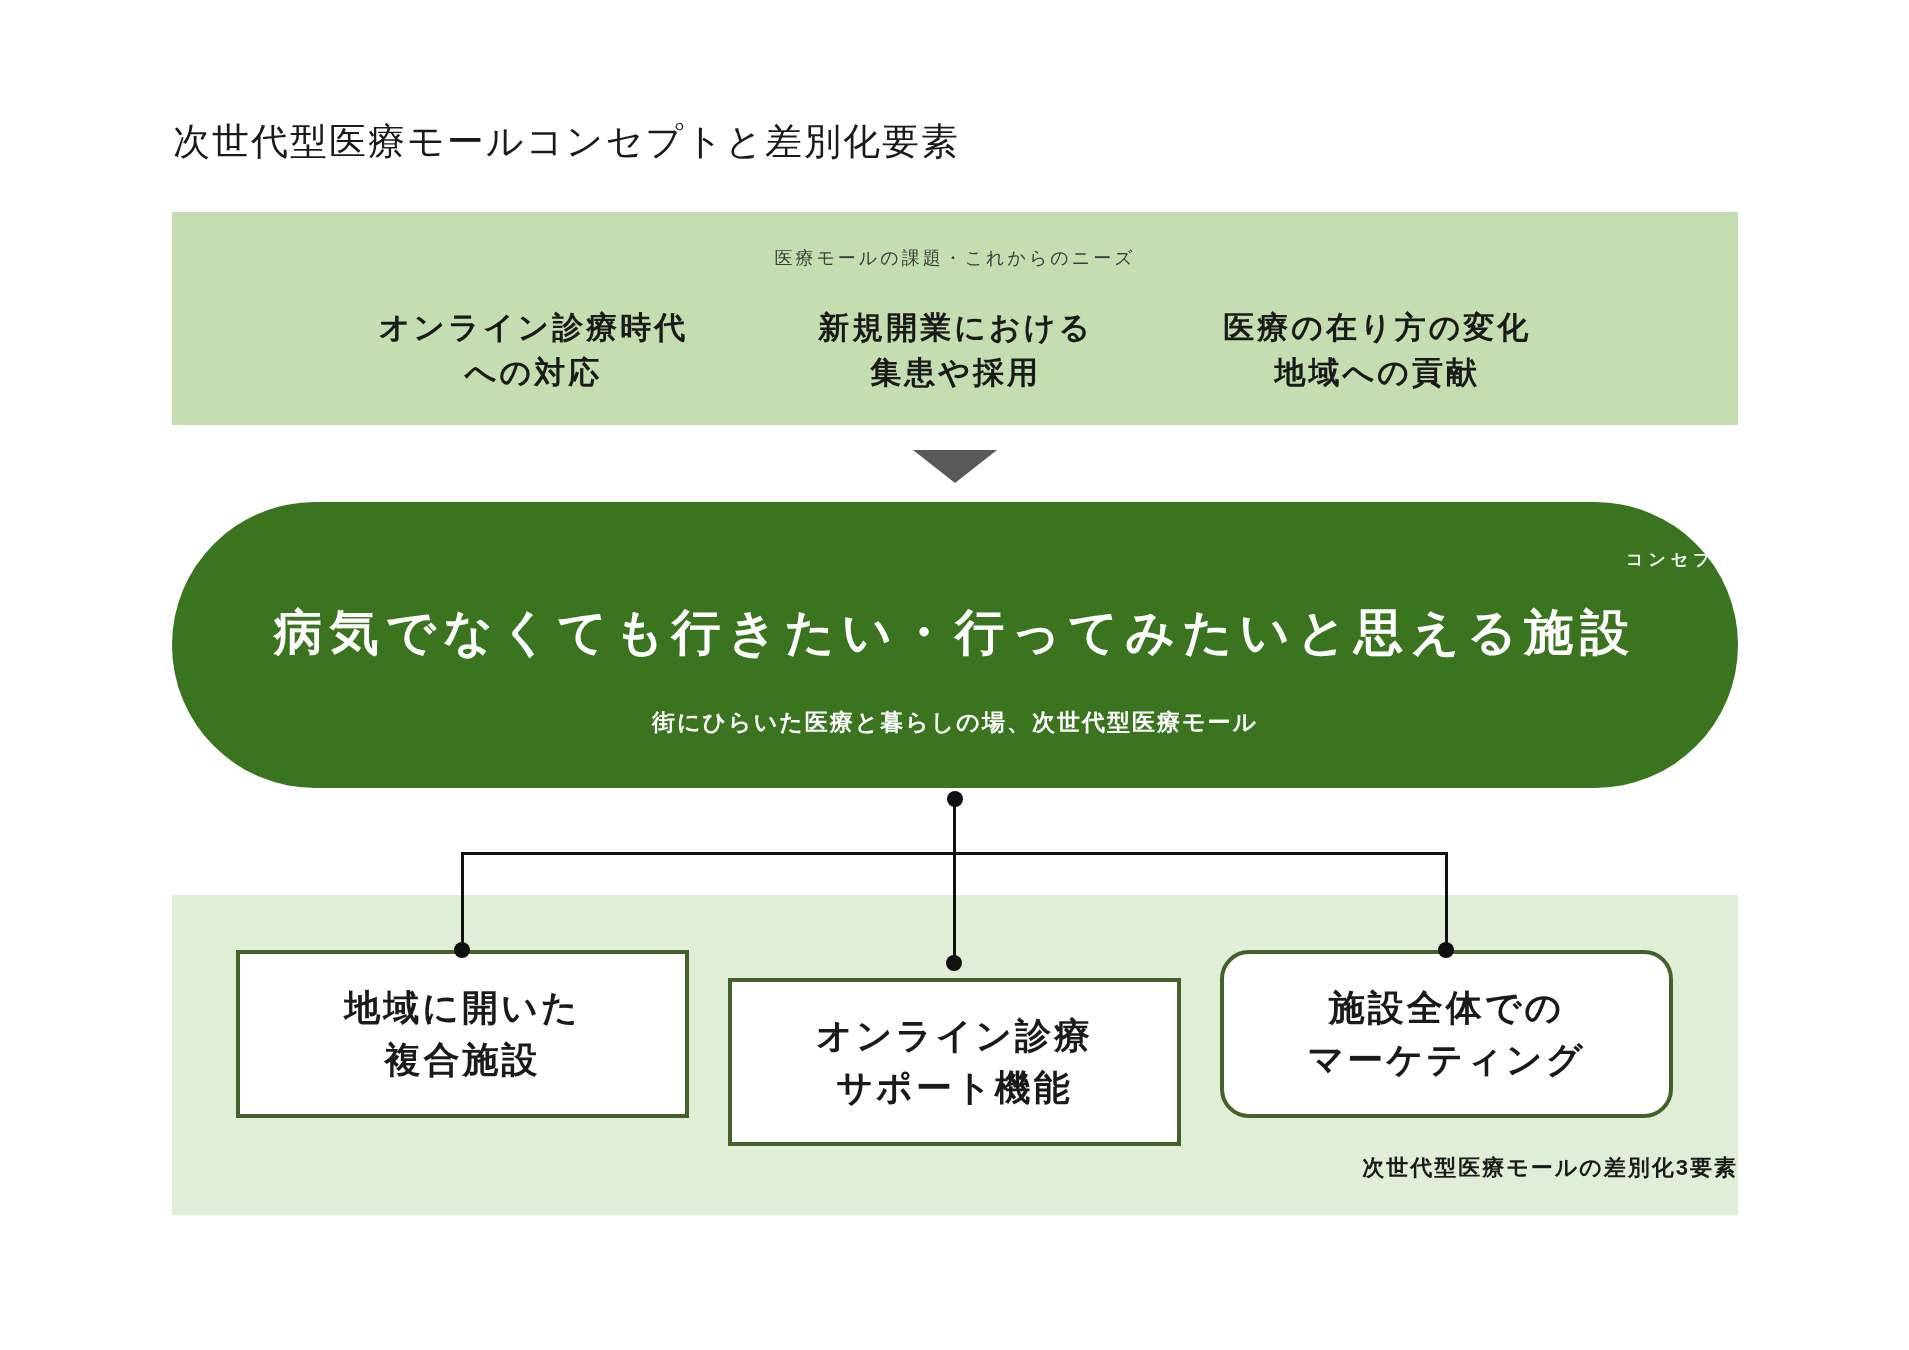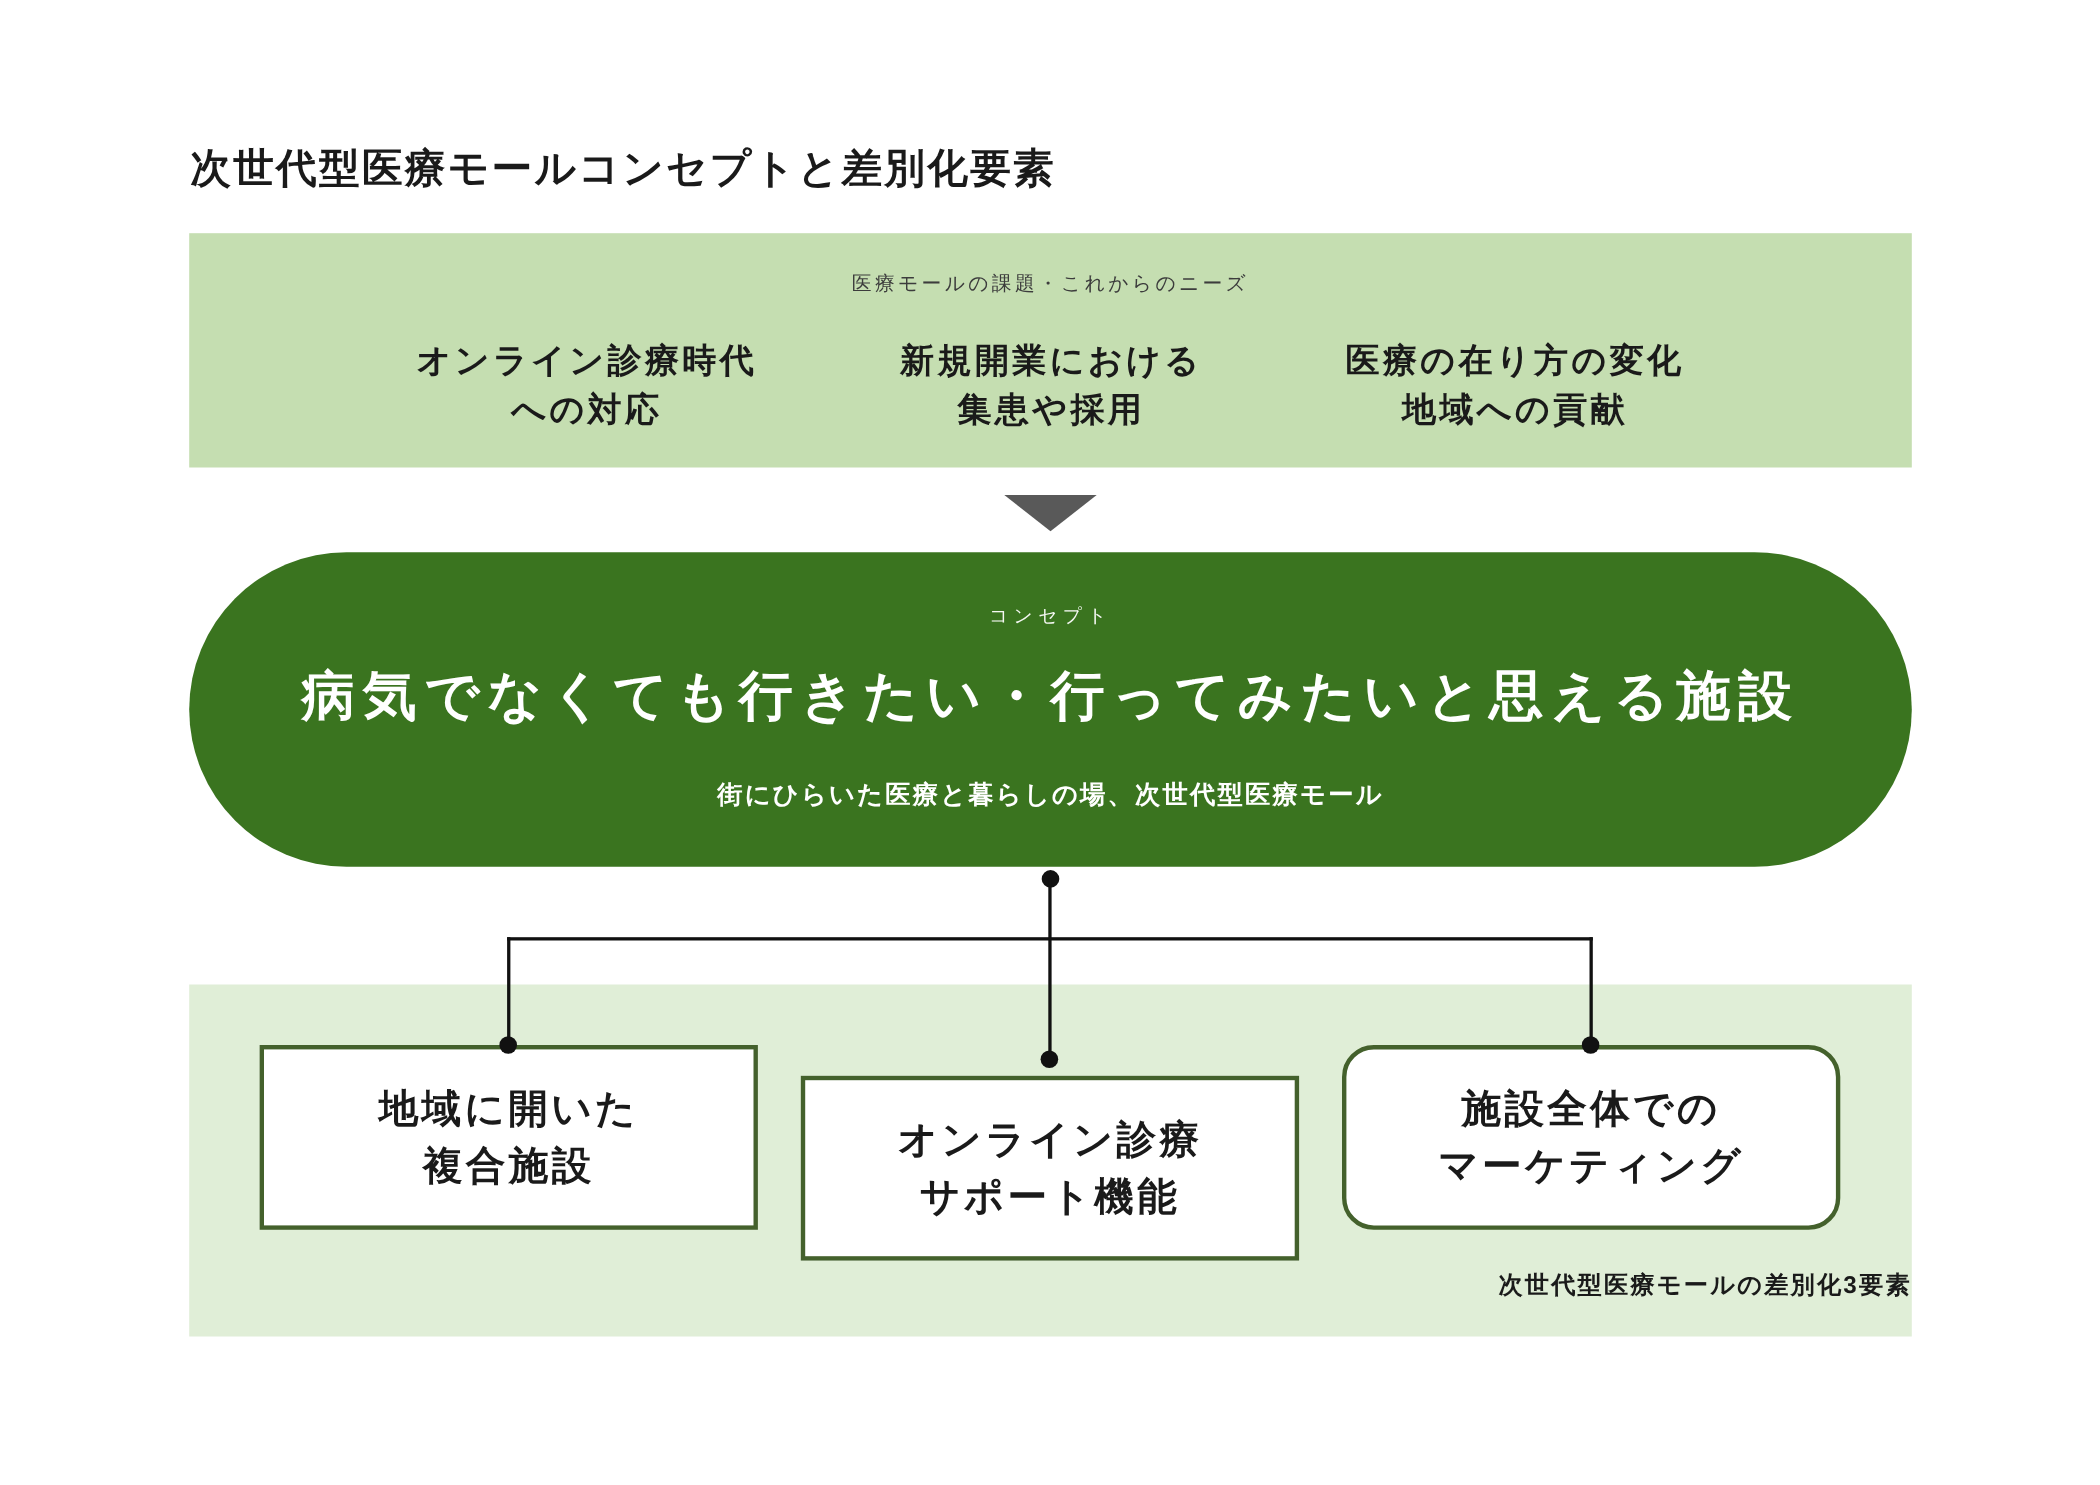--- a/index.html
+++ b/index.html
@@ -8,22 +8,22 @@
     background:#ffffff;
     font-family:"Liberation Sans","DejaVu Sans",sans-serif;
     position:relative;
     overflow:hidden;
     color:var(--text_black);
   }
   .abs{position:absolute;}
 
   
   .page-title{
-    left:173px;top:128px;
-    font-size:37px;font-weight:bold;
+    left:173px;top:117px;
+    font-size:37px;font-weight:normal;
     letter-spacing:2px;
     color:var(--text_black);
     white-space:nowrap;
   }
 
   
   .needs-box{
     left:172px;top:212px;width:1566px;height:213px;
     background:var(--light_green);
   }
@@ -57,22 +57,22 @@
   }
 
   
   .concept-pill{
     left:172px;top:502px;width:1566px;height:286px;
     background:var(--dark_green);
     border-radius:145px;
   }
   .concept-label{
     position:absolute;left:0;right:0;top:46px;
-    text-align:center;
-    font-size:17px;font-weight:400;
+    text-align:right;
+    font-size:17px;font-weight:700;
     letter-spacing:5px;
     color:rgba(255,255,255,0.95);
   }
   .concept-headline{
     position:absolute;left:0;right:0;top:98px;
     text-align:center;
     font-size:49px;font-weight:bold;
     letter-spacing:7px;
     color:#ffffff;
     white-space:nowrap;

